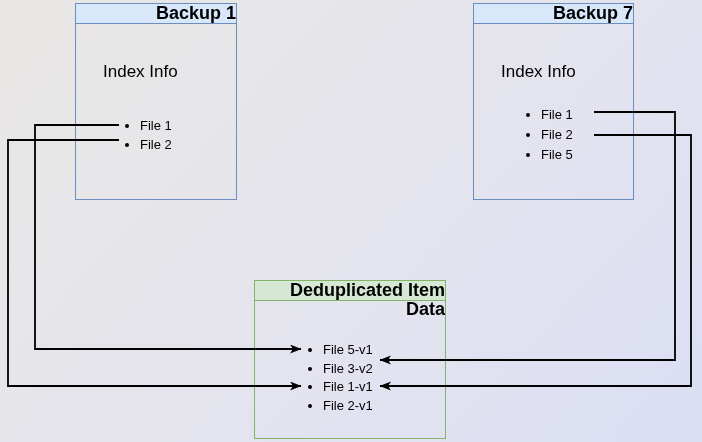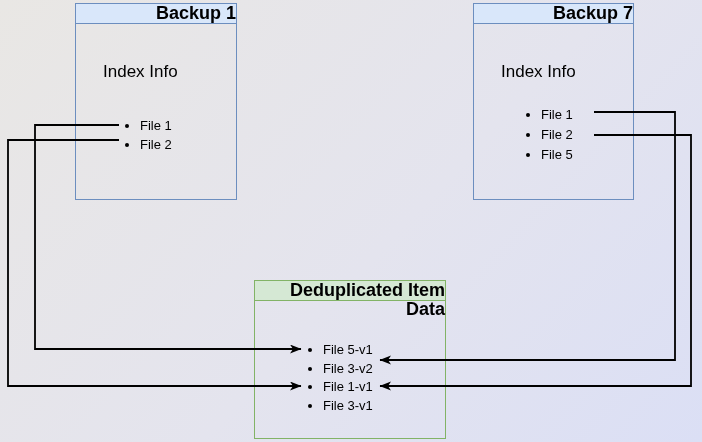--- a/index.html
+++ b/index.html
@@ -49,21 +49,21 @@
       <li>File 5</li>
     </ul>
   </div>
 
   <div class="box green" id="dedup-box" style="left:254px;top:280px;width:192px;height:159px;">
     <div class="box-header">Deduplicated Item Data</div>
     <ul class="items">
       <li>File 5-v1</li>
       <li>File 3-v2</li>
       <li>File 1-v1</li>
-      <li>File 3-v1</li>
+      <li>File 2-v1</li>
     </ul>
   </div>
 
   <svg class="overlay" viewBox="0 0 702 442" xmlns="http://www.w3.org/2000/svg">
     <defs>
       <marker id="arrowhead" markerUnits="userSpaceOnUse" markerWidth="14" markerHeight="12" refX="11" refY="4.5" orient="auto">
         <path d="M0,0 L11.5,4.5 L0,9 L3,4.5 Z" fill="#000"></path>
       </marker>
     </defs>
   <polyline points="119,125 35,125 35,349 301,349" marker-end="url(#arrowhead)"></polyline>

